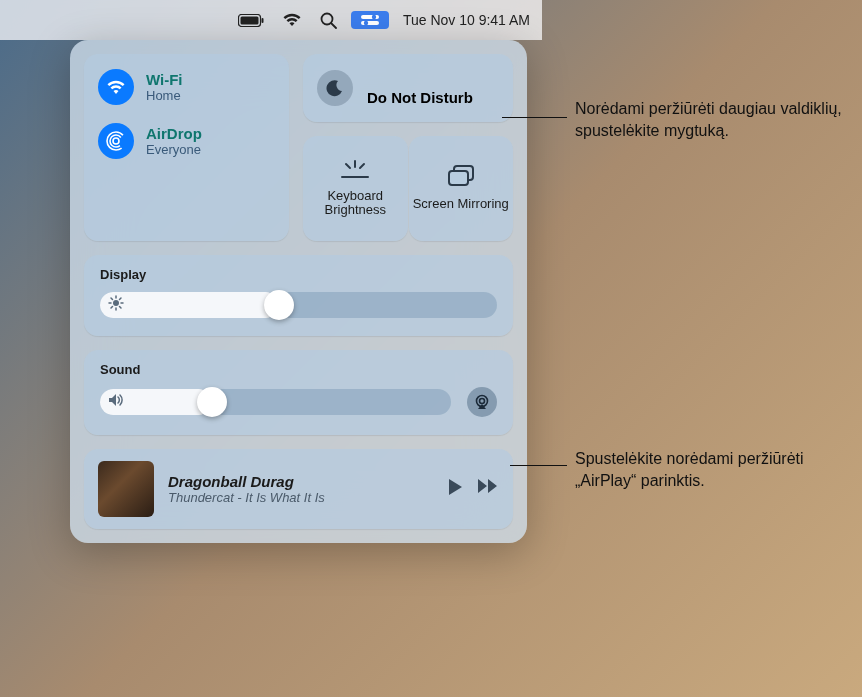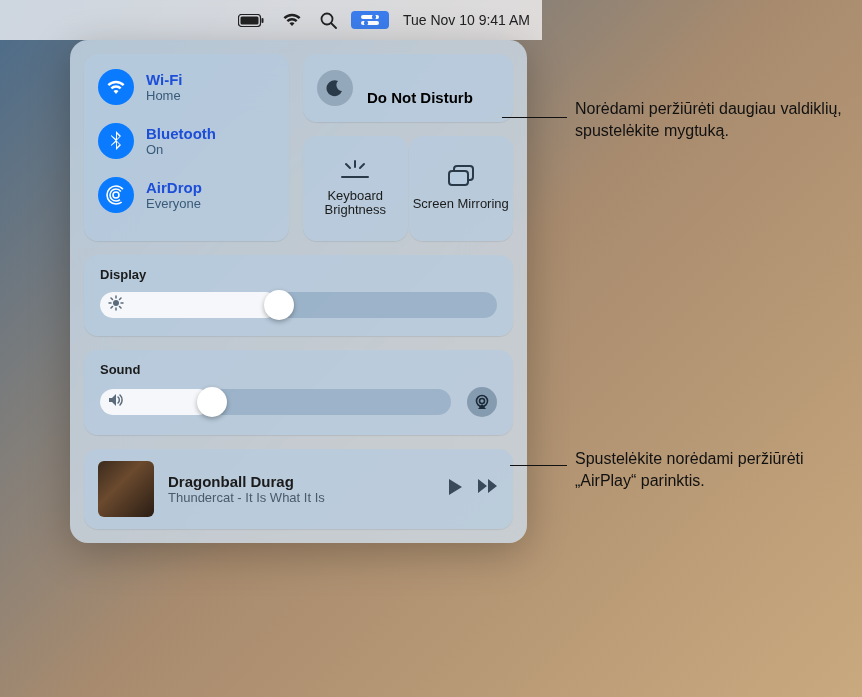--- a/index.html
+++ b/index.html
@@ -41,21 +41,21 @@
     border-radius: 14px;
     box-shadow: 0 1px 1px rgba(0,0,0,0.08);
   }
   .connect-tile { flex:1; padding:10px 12px; display:flex; flex-direction:column; gap:8px; }
   .conn-row { display:flex; align-items:center; gap:12px; padding:5px 2px; cursor:default;}
   .blue-circ {
     width:36px; height:36px; border-radius:50%; background:#0a7aff;
     display:flex; align-items:center; justify-content:center; color:#fff;
     flex-shrink:0;
   }
-  .conn-text .t { font-size:15px; font-weight:600; color:#1d4ed8; }
+  .conn-text .t { font-size:15px; font-weight:600; color:#0f766e; }
   .conn-text .s { font-size:13px; color:#3a5a7a; }
 
   .right-col { width:210px; display:flex; flex-direction:column; gap:14px; }
   .dnd-tile { padding:16px 14px; display:flex; align-items:flex-end; gap:14px; }
   .grey-circ {
     width:36px;height:36px;border-radius:50%;
     background: rgba(120,140,160,0.55);
     display:flex;align-items:center;justify-content:center;color:#2b3a49;
     flex-shrink:0;
   }
@@ -90,21 +90,21 @@
     display:flex;align-items:center;justify-content:center;color:#2b3a49;
     margin-left:6px;
   }
 
   .media-tile { padding:12px 14px; display:flex; align-items:center; gap:14px; }
   .album {
     width:56px;height:56px;border-radius:6px;
     background: linear-gradient(135deg,#3b2a1d,#6b4a2e 40%,#2a1d14);
     flex-shrink:0;
   }
-  .media-text { flex:1; min-width:0;}
+  .media-text { flex:1; min-width:0;font-style:italic;}
   .media-text .t { font-size:15px; font-weight:600; color:#1b1b1b; white-space:nowrap; overflow:hidden; text-overflow:ellipsis;}
   .media-text .s { font-size:13px; color:#4a5a6a; white-space:nowrap; overflow:hidden; text-overflow:ellipsis;}
   .media-ctl { display:flex; gap:14px; color:#3a4a5a; }
 
   .callout {
     position:absolute; font-size:16px; color:#111; line-height:1.35; max-width:300px;
   }
   .callout-line {
     position:absolute; height:1px; background:#111;
   }
@@ -149,31 +149,20 @@
     <div class="tile connect-tile">
       <div class="conn-row">
         <div class="blue-circ">
           <svg width="20" height="15" viewBox="0 0 20 15">
               <path d="M10 14 L7.5 11 A4 4 0 0 1 12.5 11 Z M4.5 7.5 A8 8 0 0 1 15.5 7.5 L13.8 9.3 A5.5 5.5 0 0 0 6.2 9.3 Z M1.5 4.2 A12 12 0 0 1 18.5 4.2 L16.8 6 A9.5 9.5 0 0 0 3.2 6 Z" fill="#fff"></path>
             </svg>
         </div>
         <div class="conn-text">
           <div class="t">Wi-Fi</div>
           <div class="s">Home</div>
-        </div>
-      </div>
-      <div class="conn-row">
-        <div class="blue-circ">
-          <svg width="12" height="20" viewBox="0 0 12 20">
-              <path d="M6 0 L11 5 L6.5 9.5 L11 14 L6 19 L6 11 L1 15 L1 14 L5.5 9.5 L1 5 L1 4 L6 8 Z M7 3 L7 8 L9.5 5.5 Z M7 11 L7 16 L9.5 13.5 Z" fill="#fff"></path>
-            </svg>
-        </div>
-        <div class="conn-text">
-          <div class="t">Bluetooth</div>
-          <div class="s">On</div>
         </div>
       </div>
       <div class="conn-row">
         <div class="blue-circ">
           <svg width="22" height="22" viewBox="0 0 22 22">
               <circle cx="11" cy="11" r="3" fill="none" stroke="#fff" stroke-width="1.6"></circle>
               <circle cx="11" cy="11" r="6" fill="none" stroke="#fff" stroke-width="1.6" stroke-dasharray="28 10" stroke-dashoffset="-5"></circle>
               <circle cx="11" cy="11" r="9" fill="none" stroke="#fff" stroke-width="1.6" stroke-dasharray="42 16" stroke-dashoffset="-8"></circle>
             </svg>
         </div>

